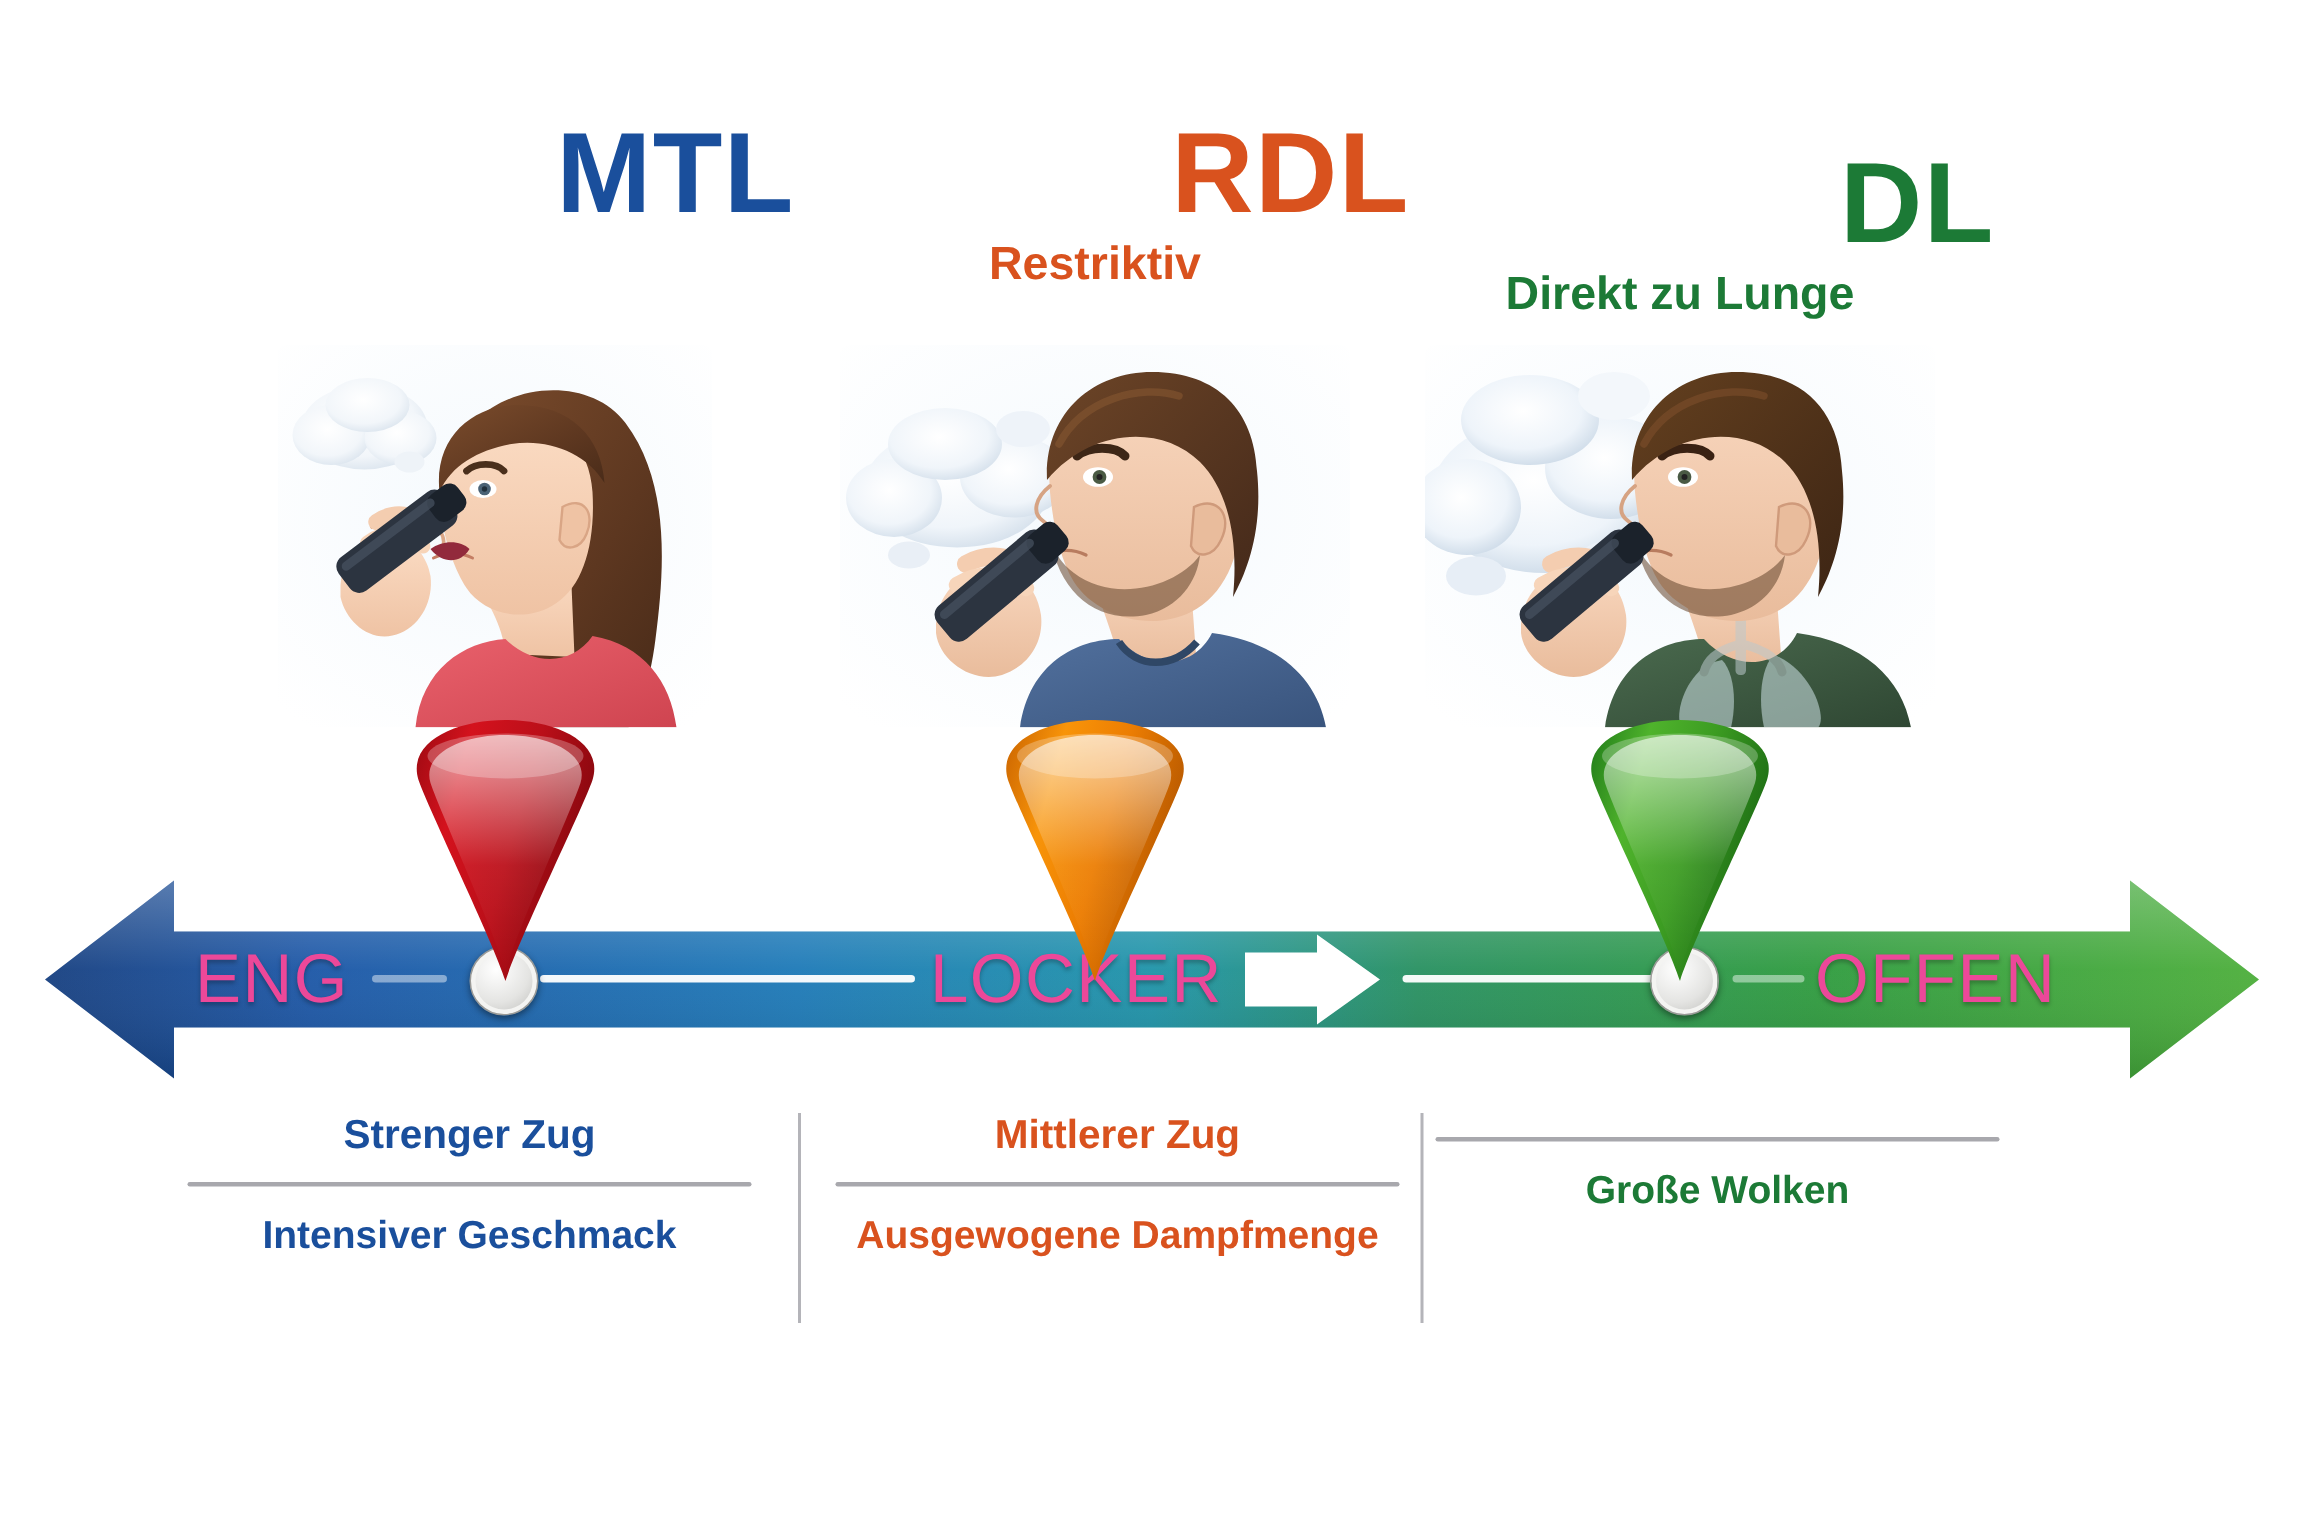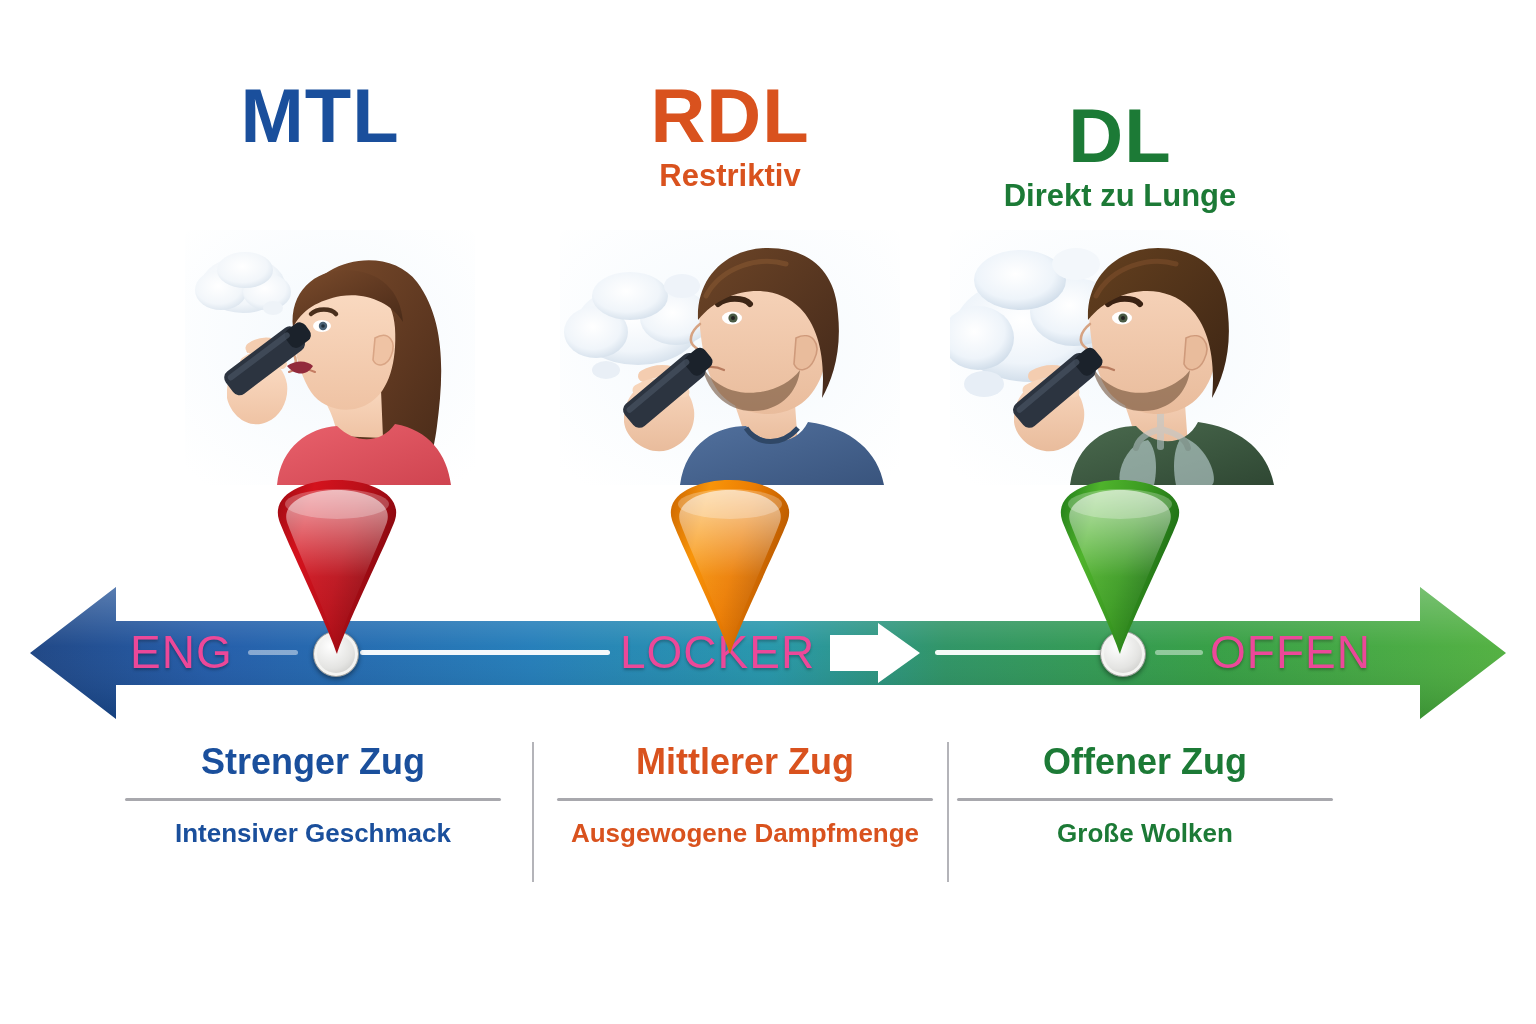--- a/index.html
+++ b/index.html
@@ -9,41 +9,41 @@
     font-family:"Liberation Sans", sans-serif;
     overflow:hidden;
     position:relative;
   }
   .stage{position:relative;width:1536px;height:1024px;}
 
   
   .col-head{position:absolute;text-align:center;width:420px;}
   .col-head .abbr{
     font-size:76px;font-weight:bold;line-height:1;
-    letter-spacing:1px;margin:0 0 6px 0;
+    letter-spacing:1px;margin:0 0 6px 0;text-align:right;
   }
   .col-head .full{
     font-size:31px;font-weight:bold;line-height:1;margin:0;
   }
 
   
   .illus{position:absolute;border-radius:6px;overflow:hidden;background:#ffffff;}
   .illus svg{display:block;}
 
   
   .bar-wrap{position:absolute;left:30px;top:575px;width:1476px;height:155px;}
   .bar-wrap svg{display:block;}
 
   
   .pin{position:absolute;}
   .pin svg{display:block;}
 
   
   .cap{position:absolute;width:400px;text-align:center;}
-  .cap .t1{font-size:36px;font-weight:bold;line-height:1.1;margin:0;}
+  .cap .t1{font-size:27px;font-weight:bold;line-height:1.1;margin:0;}
   .cap .rule{height:3px;background:#a8a8ad;margin:16px 12px 18px 12px;border-radius:2px;}
   .cap .t2{font-size:26px;font-weight:bold;line-height:1.1;margin:0;}
 
   .vsep{position:absolute;width:2px;background:#b4b4b9;}
 
   
   .bar-label{
     position:absolute;color:#ec4899;font-weight:normal;font-size:46px;
     letter-spacing:1px;line-height:1;
     text-shadow:0 2px 3px rgba(0,0,0,.28);
@@ -397,21 +397,20 @@
     <div class="t2" style="color:#1A4F9C">Intensiver Geschmack</div>
   </div>
 
   <div class="cap" style="left:545px;top:742px;">
     <div class="t1" style="color:#D9521E">Mittlerer Zug</div>
     <div class="rule"></div>
     <div class="t2" style="color:#D9521E">Ausgewogene Dampfmenge</div>
   </div>
 
   <div class="cap" style="left:945px;top:742px;">
-    <div class="t1" style="color:#1C7A36">Offener Zug</div>
     <div class="rule"></div>
     <div class="t2" style="color:#1C7A36">Große Wolken</div>
   </div>
 
   <div class="vsep" style="left:532px;top:742px;height:140px;"></div>
   <div class="vsep" style="left:947px;top:742px;height:140px;"></div>
 
 </div>
 
 </body></html>

